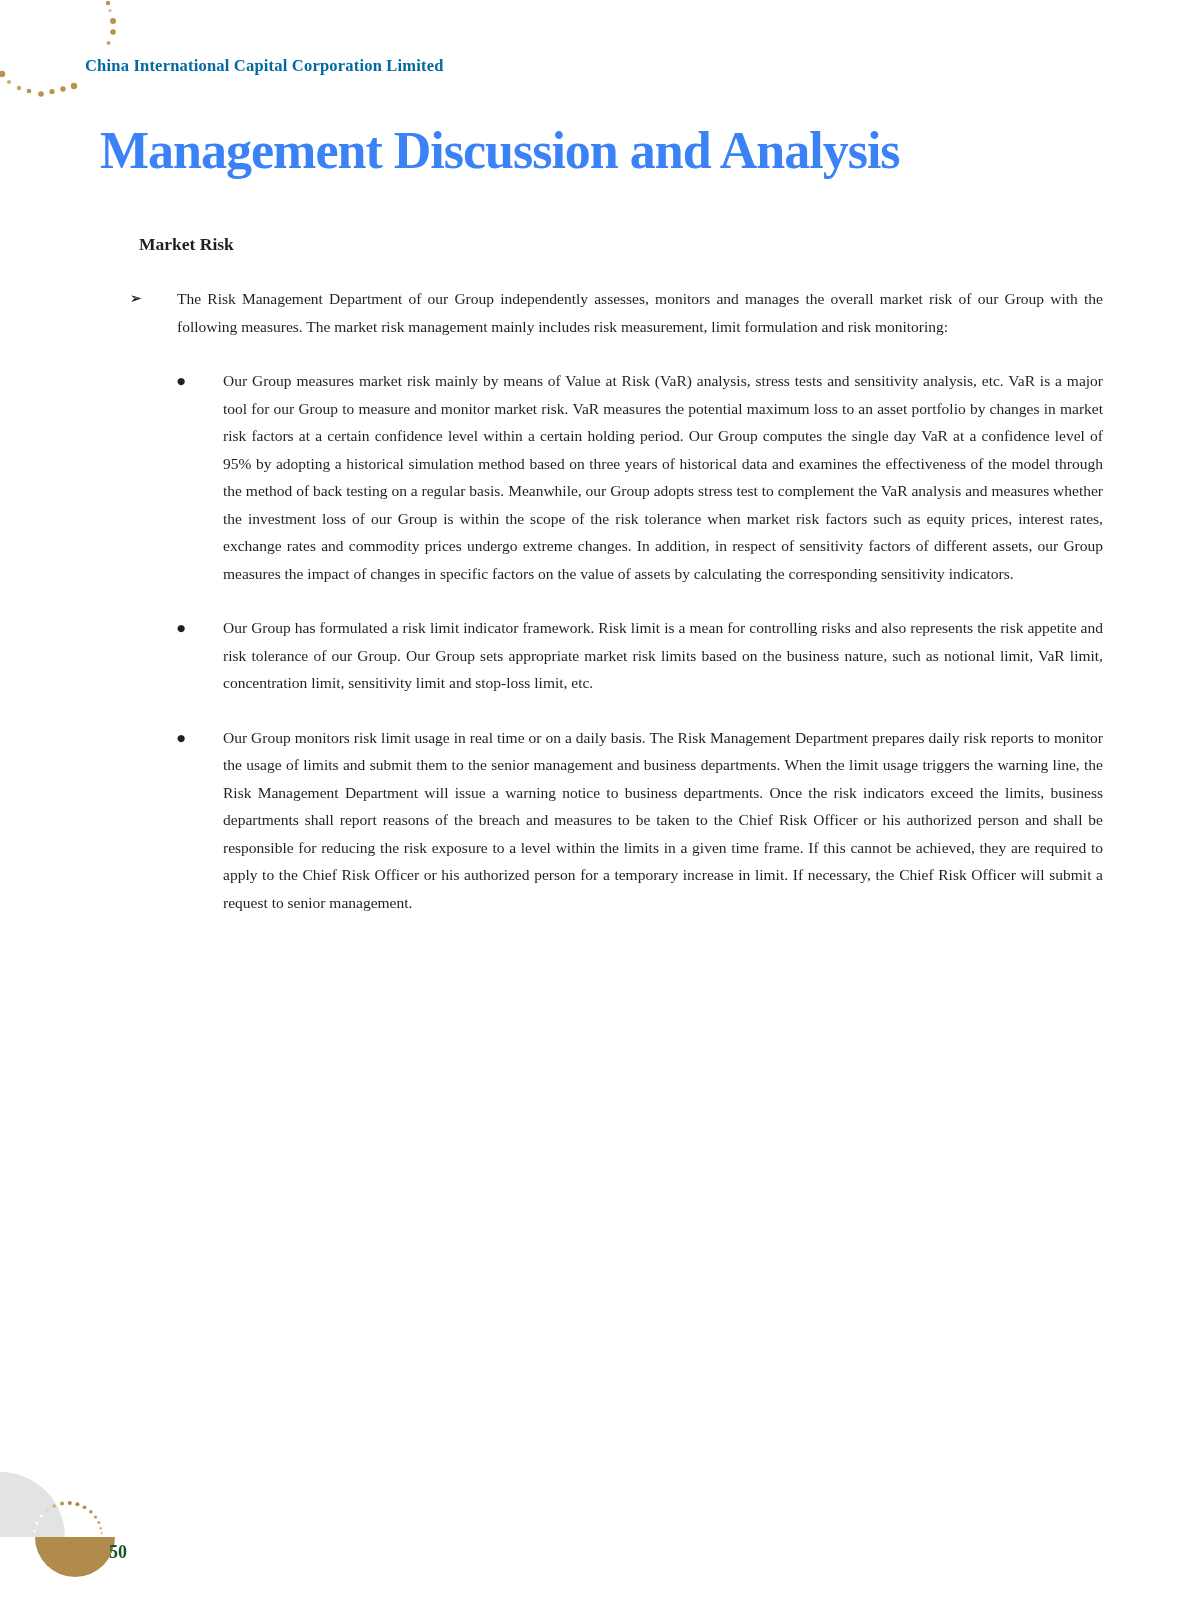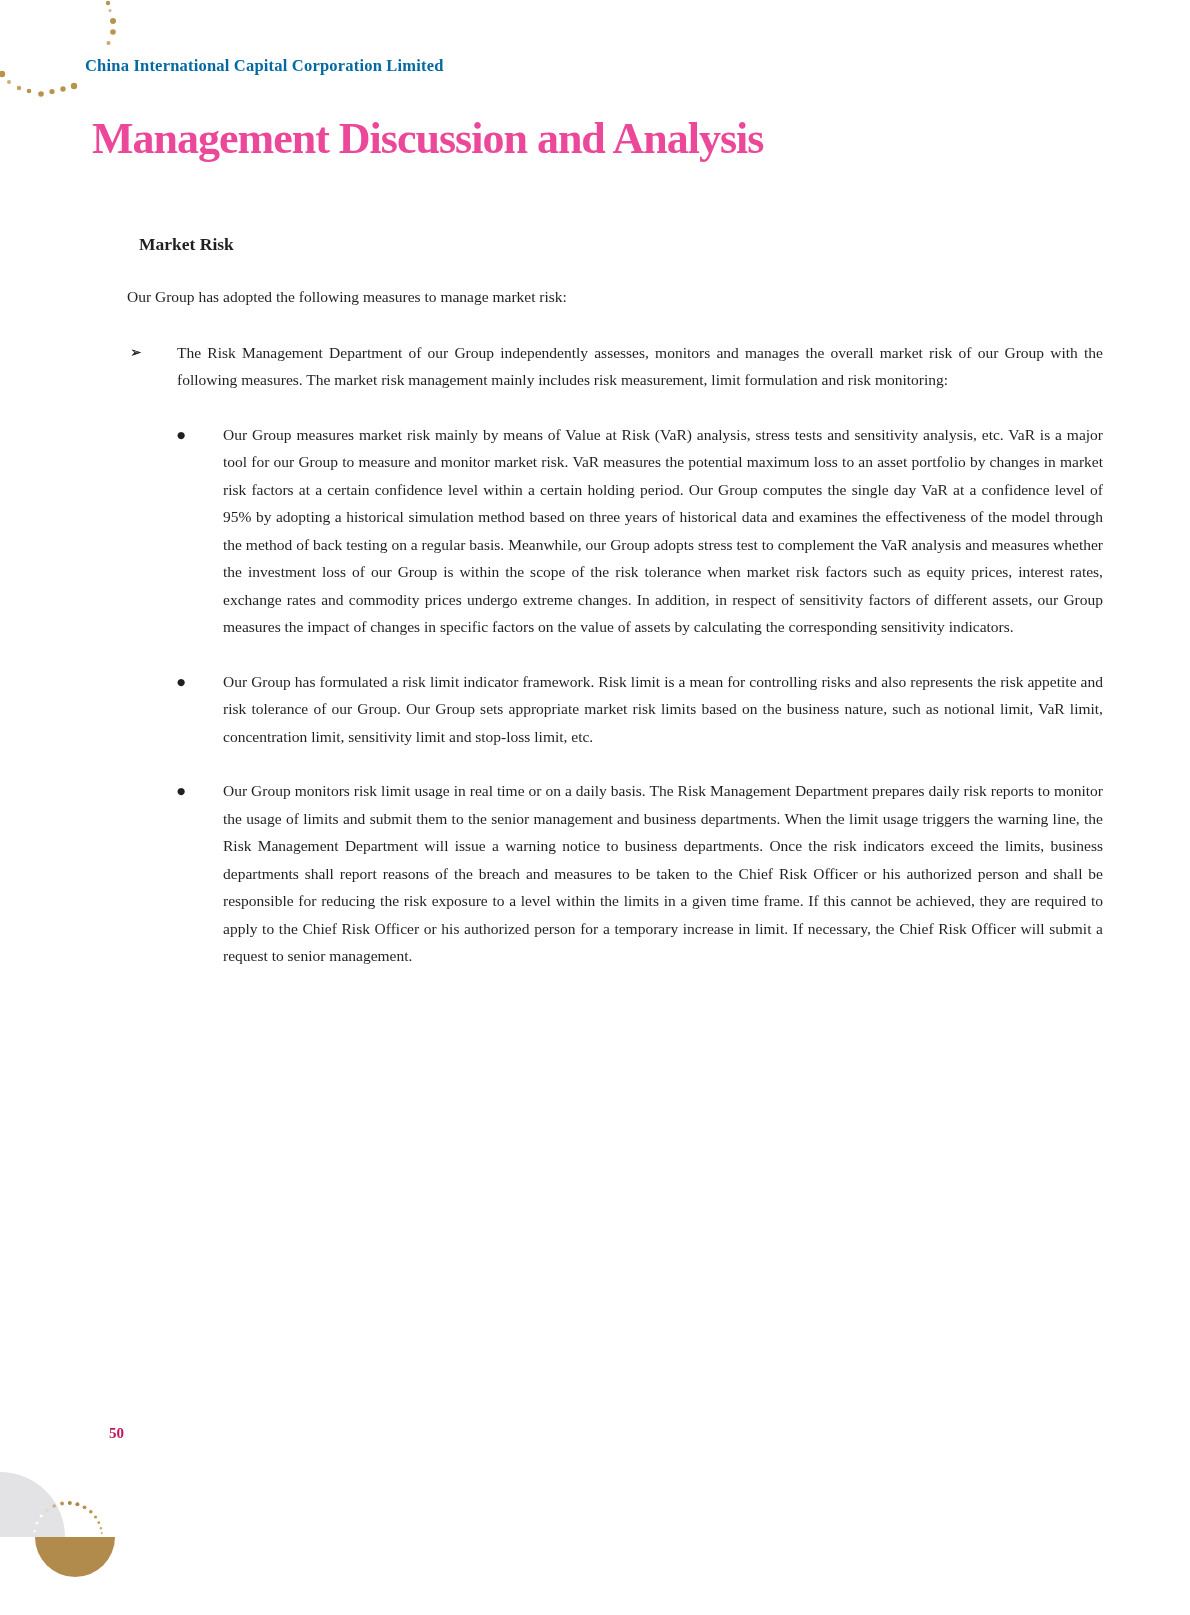--- a/index.html
+++ b/index.html
@@ -12,22 +12,22 @@
     overflow: hidden;
   }
   .swirl { position: absolute; left: 0; top: 0; }
   .company {
     position: absolute; left: 85px; top: 56px;
     font-size: 16.5px; font-weight: bold; letter-spacing: 0.2px;
     color: #0369a1;
   }
   .doc-title {
     position: absolute; left: 84px; top: 105px;
-    font-size: 44px; font-weight: bold; letter-spacing: -1px;
-    color: #ec4899; margin: 8px;
+    font-size: 52px; font-weight: bold; letter-spacing: -1px;
+    color: #3b82f6; margin: 16px;
   }
   .content {
     position: absolute; left: 127px; top: 219px; width: 976px;
   }
   .section-heading {
     font-size: 17.5px; font-weight: bold;
     margin: 12px; line-height: 26px; color: #231f20;
   }
   .body-par {
     margin: 26px 0 0 0;
@@ -47,22 +47,22 @@
     position: relative; margin-top: 27px; padding-left: 96px;
     font-size: 15.5px; line-height: 27.5px; text-align: justify;
   }
   .sub-item .marker {
     position: absolute; left: 50px; top: 0;
     font-family: "DejaVu Sans", sans-serif;
     font-size: 9.5px; line-height: 27.5px;
   }
   .medallion { position: absolute; left: 0; top: 1470px; }
   .page-number {
-    position: absolute; left: 109px; top: 1425px;
-    font-size: 15px; font-weight: bold; color: #be185d;
+    position: absolute; left: 109px; top: 1542px;
+    font-size: 18px; font-weight: bold; color: #14532d;
   }
 </style>
 </head>
 <body>
 
 <svg class="swirl" width="130" height="105" viewBox="0 0 130 105" aria-hidden="true">
   <circle cx="108" cy="3" r="2.2" fill="#b8934e"></circle>
   <circle cx="110" cy="10.5" r="1.5" fill="#d2b586"></circle>
   <circle cx="113" cy="21" r="3" fill="#b8934e"></circle>
   <circle cx="113" cy="32" r="2.8" fill="#b8934e"></circle>
@@ -79,21 +79,20 @@
 
 <div class="company">China International Capital Corporation Limited</div>
 
 <h1 class="doc-title">Management Discussion and Analysis</h1>
 
 <main class="content">
 
   <h2 class="section-heading">Market Risk</h2>
 
 
-  <p class="body-par">Our Group has adopted the following measures to manage market risk:</p>
 
   <div class="arrow-item">
     <span class="marker">➢</span>
   </div>
 
   <div class="arrow-item">
     <span class="marker">➢</span>
     <span>The Risk Management Department of our Group independently assesses, monitors and manages the overall market risk of our Group with the following measures. The market risk management mainly includes risk measurement, limit formulation and risk monitoring:</span>
   </div>
 

